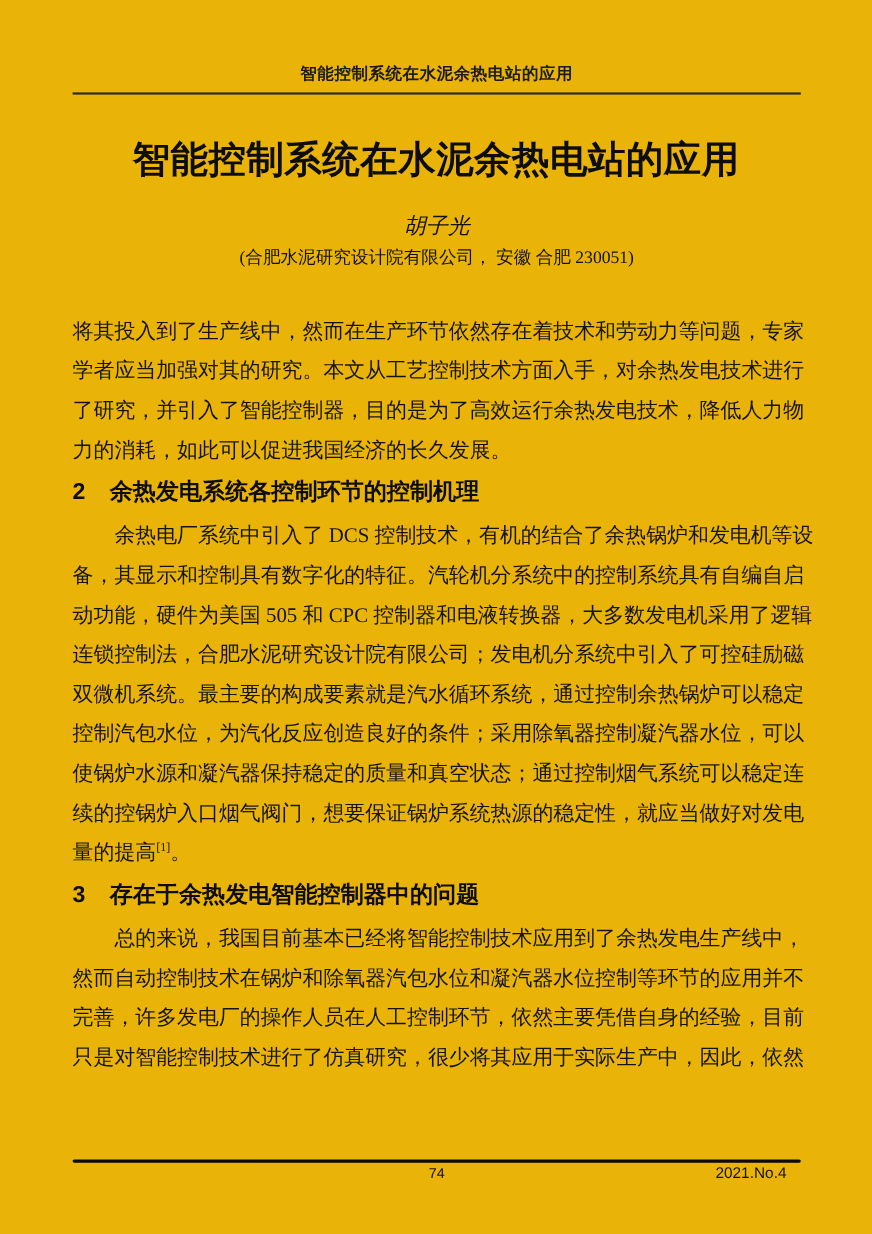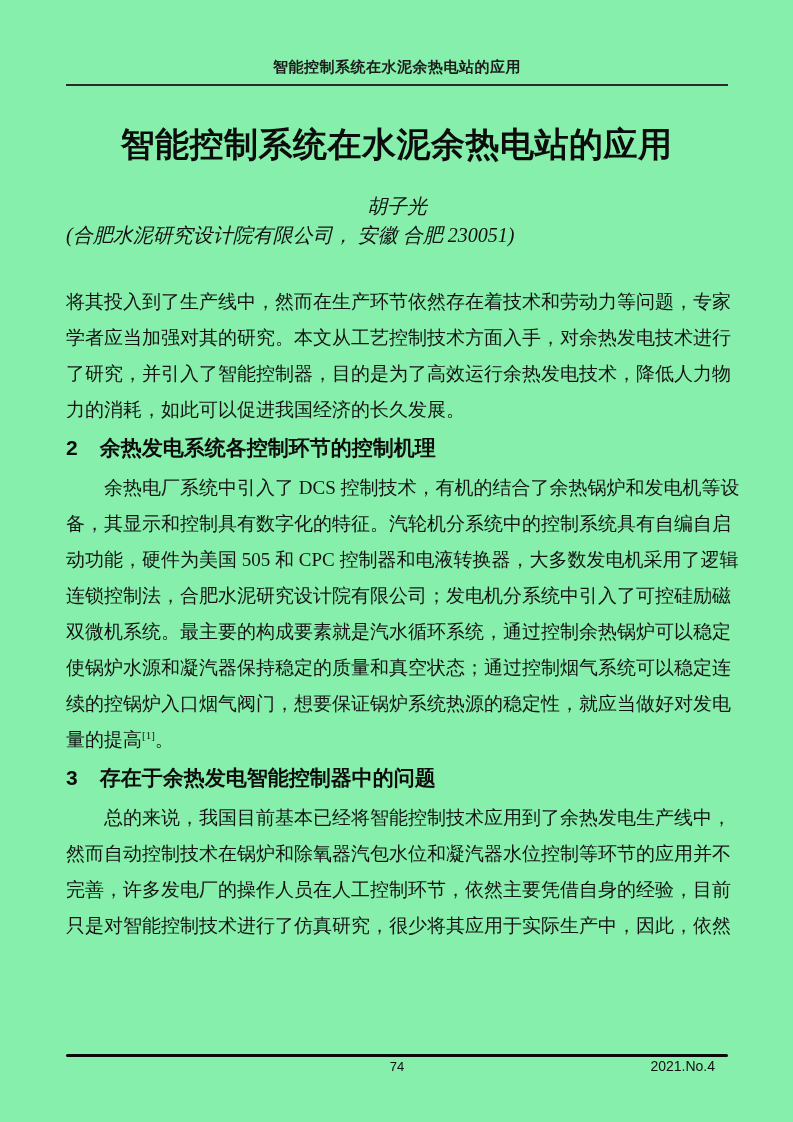--- a/index.html
+++ b/index.html
@@ -4,21 +4,21 @@
 <style>
   * { margin: 0; padding: 0; box-sizing: border-box; }
   html, body { background: #ffffff; }
   body {
     width: 793px; height: 1122px;
     font-family: "Liberation Serif", "DejaVu Serif", serif;
     color: #141414;
     position: relative;
     overflow: hidden;
   }
-  .page { position: absolute; inset: 0; background: #86efac; }
+  .page { position: absolute; inset: 0; background: #eab308; }
 
   
   .running-header {
     position: absolute; top: 58px; left: 66px; width: 662px;
     text-align: center;
     font-family: "Liberation Sans", "DejaVu Sans", sans-serif;
     font-size: 15px; font-weight: 600; color: #1c1c1c;
     letter-spacing: 0.5px;
   }
   .header-rule {
@@ -35,22 +35,22 @@
     letter-spacing: 0.5px;
   }
   .article-author {
     position: absolute; top: 193px; left: 66px; width: 662px;
     text-align: center;
     font-size: 20px; font-style: italic; color: #111;
     line-height: 26px;
   }
   .article-affiliation {
     position: absolute; top: 222px; left: 66px; width: 662px;
-    text-align: left;
-    font-size: 20px; font-style: italic; color: #111;
+    text-align: center;
+    font-size: 16px; color: #111;
     line-height: 26px;
   }
 
   
   .document-body {
     position: absolute; top: 284px; left: 66px; width: 662px;
   }
   .section-heading {
     font-family: "Liberation Sans", "DejaVu Sans", sans-serif;
     font-size: 21px; font-weight: bold; color: #0d0d0d;
@@ -109,20 +109,21 @@
       <div class="text-line">将其投入到了生产线中，然而在生产环节依然存在着技术和劳动力等问题，专家</div>
       <div class="text-line">学者应当加强对其的研究。本文从工艺控制技术方面入手，对余热发电技术进行</div>
       <div class="text-line">了研究，并引入了智能控制器，目的是为了高效运行余热发电技术，降低人力物</div>
       <div class="text-line para-end">力的消耗，如此可以促进我国经济的长久发展。</div>
       <div class="section-heading"><span class="sec-num">2</span><span>余热发电系统各控制环节的控制机理</span></div>
       <div class="text-line indent">余热电厂系统中引入了 DCS 控制技术，有机的结合了余热锅炉和发电机等设</div>
       <div class="text-line">备，其显示和控制具有数字化的特征。汽轮机分系统中的控制系统具有自编自启</div>
       <div class="text-line">动功能，硬件为美国 505 和 CPC 控制器和电液转换器，大多数发电机采用了逻辑</div>
       <div class="text-line">连锁控制法，合肥水泥研究设计院有限公司；发电机分系统中引入了可控硅励磁</div>
       <div class="text-line">双微机系统。最主要的构成要素就是汽水循环系统，通过控制余热锅炉可以稳定</div>
+      <div class="text-line">控制汽包水位，为汽化反应创造良好的条件；采用除氧器控制凝汽器水位，可以</div>
       <div class="text-line">使锅炉水源和凝汽器保持稳定的质量和真空状态；通过控制烟气系统可以稳定连</div>
       <div class="text-line">续的控锅炉入口烟气阀门，想要保证锅炉系统热源的稳定性，就应当做好对发电</div>
       <div class="text-line para-end">量的提高<sup class="ref">[1]</sup>。</div>
       <div class="section-heading"><span class="sec-num">3</span><span>存在于余热发电智能控制器中的问题</span></div>
       <div class="text-line indent">总的来说，我国目前基本已经将智能控制技术应用到了余热发电生产线中，</div>
       <div class="text-line">然而自动控制技术在锅炉和除氧器汽包水位和凝汽器水位控制等环节的应用并不</div>
       <div class="text-line">完善，许多发电厂的操作人员在人工控制环节，依然主要凭借自身的经验，目前</div>
       <div class="text-line">只是对智能控制技术进行了仿真研究，很少将其应用于实际生产中，因此，依然</div>
     </div>
 

